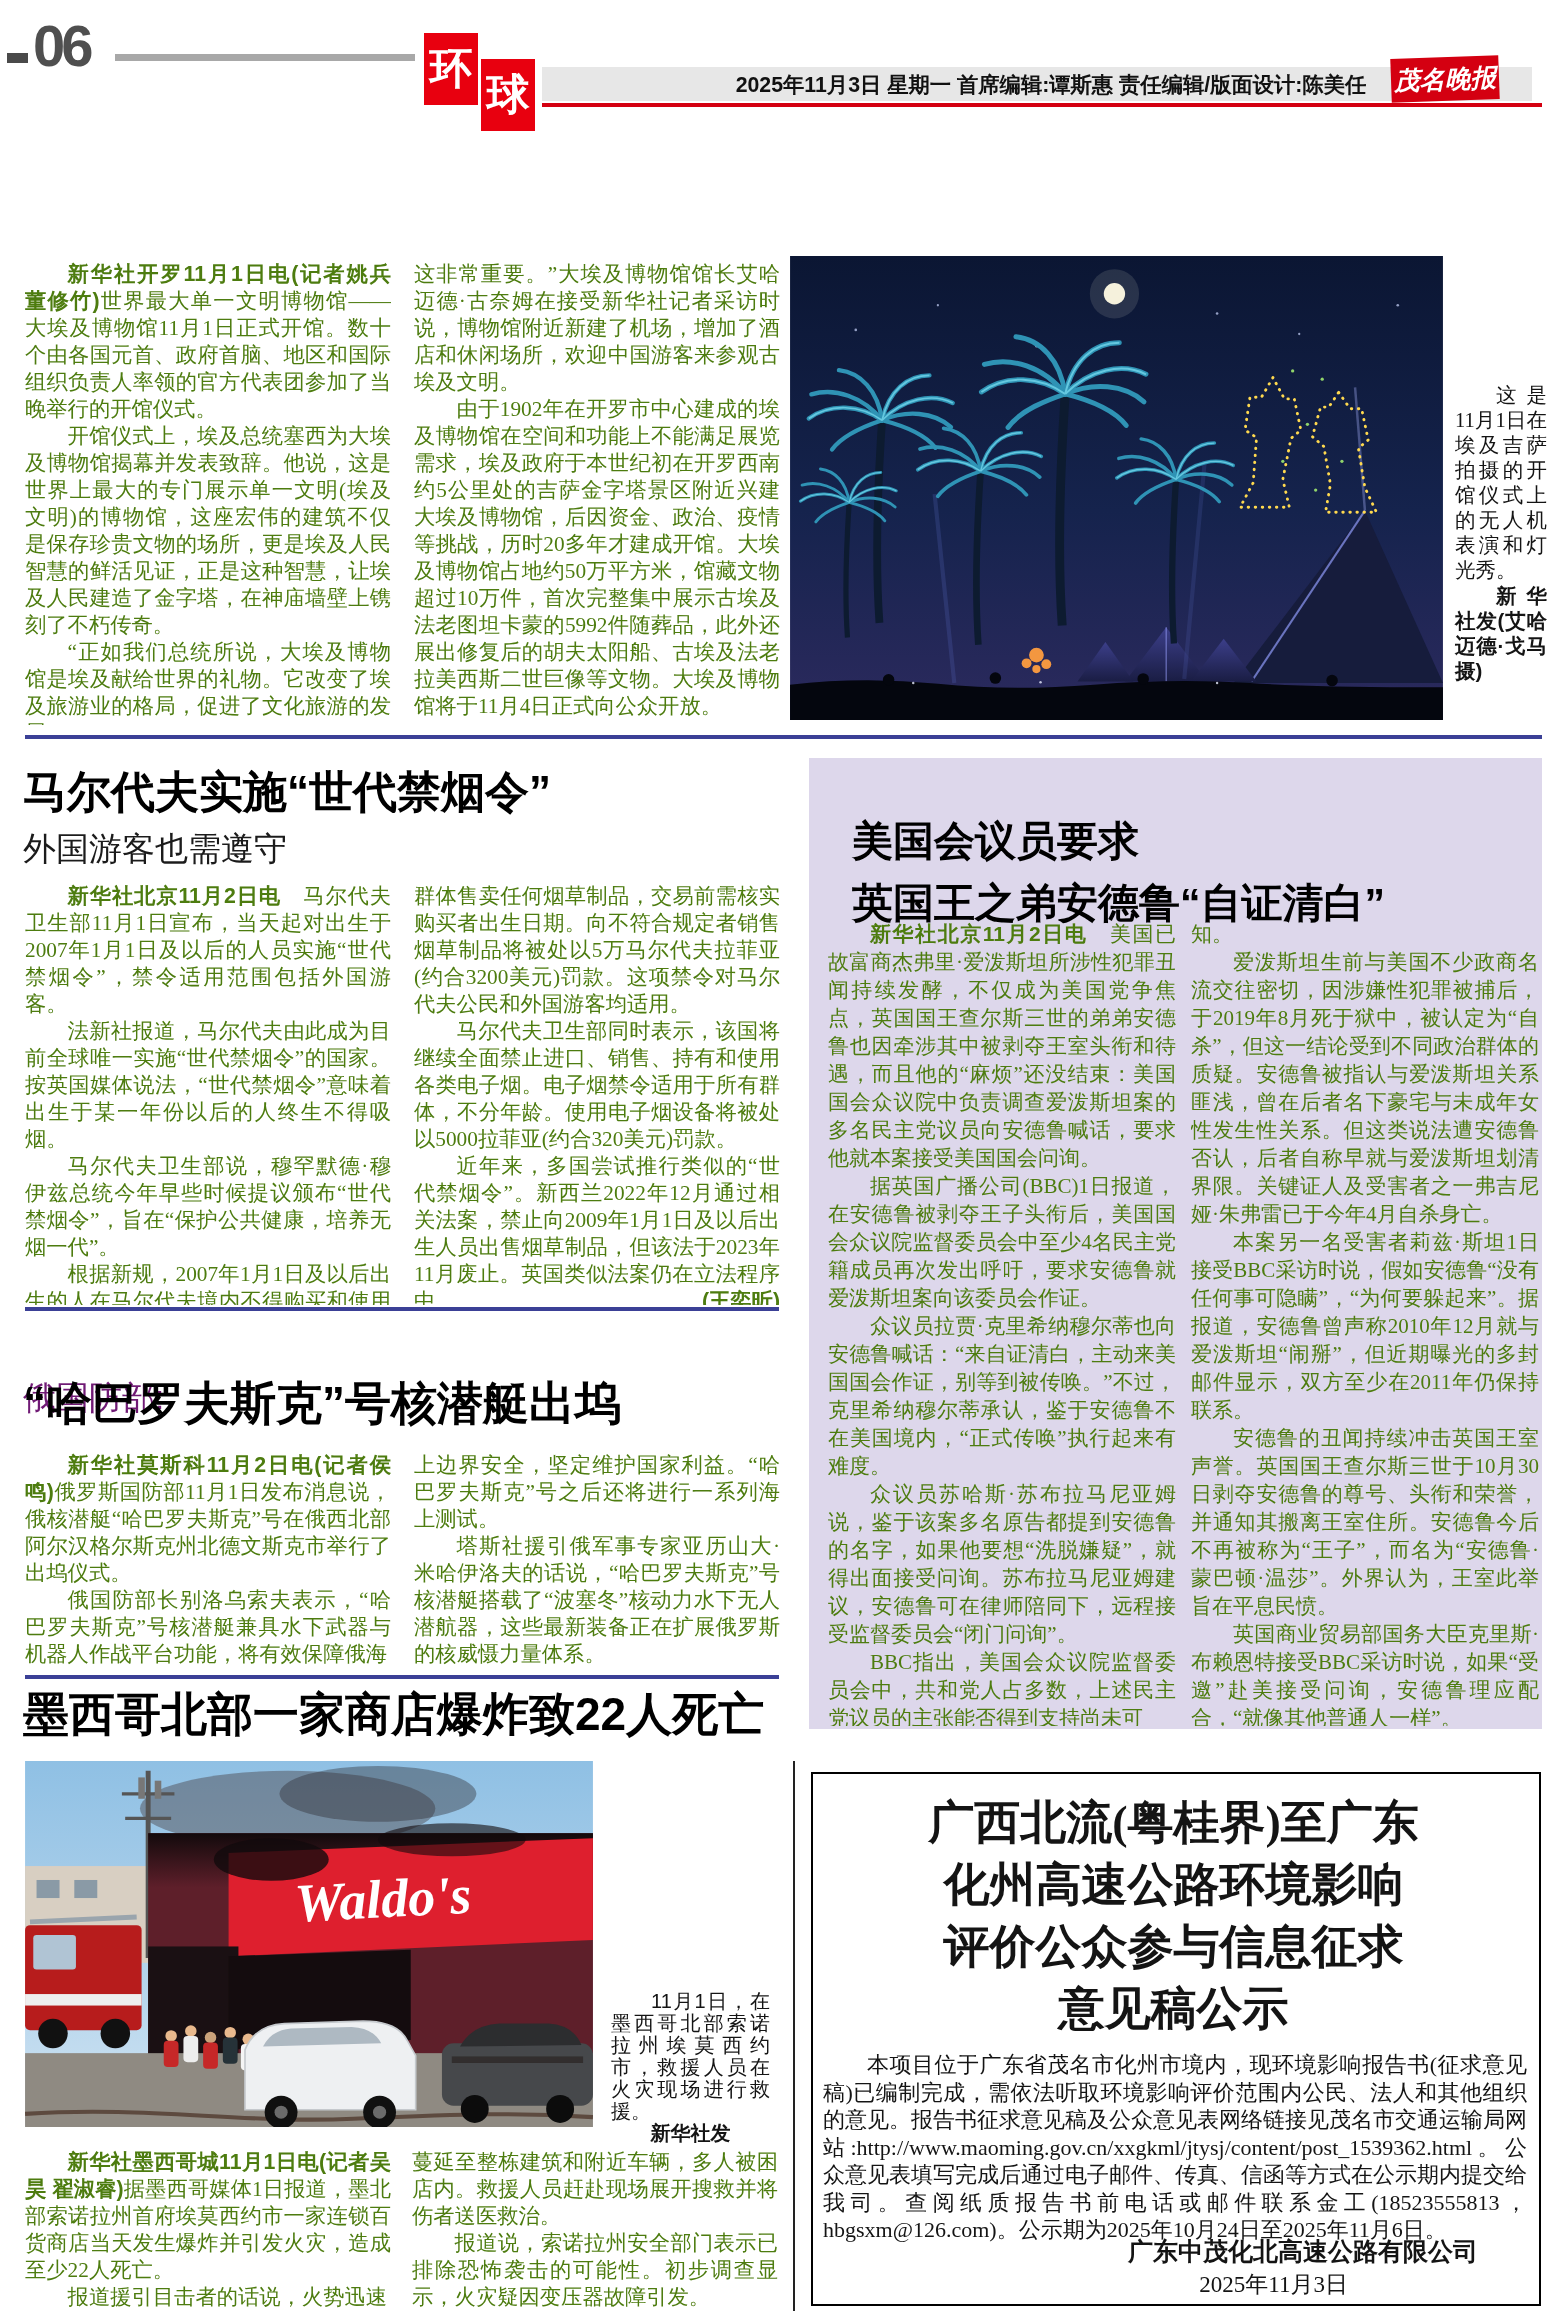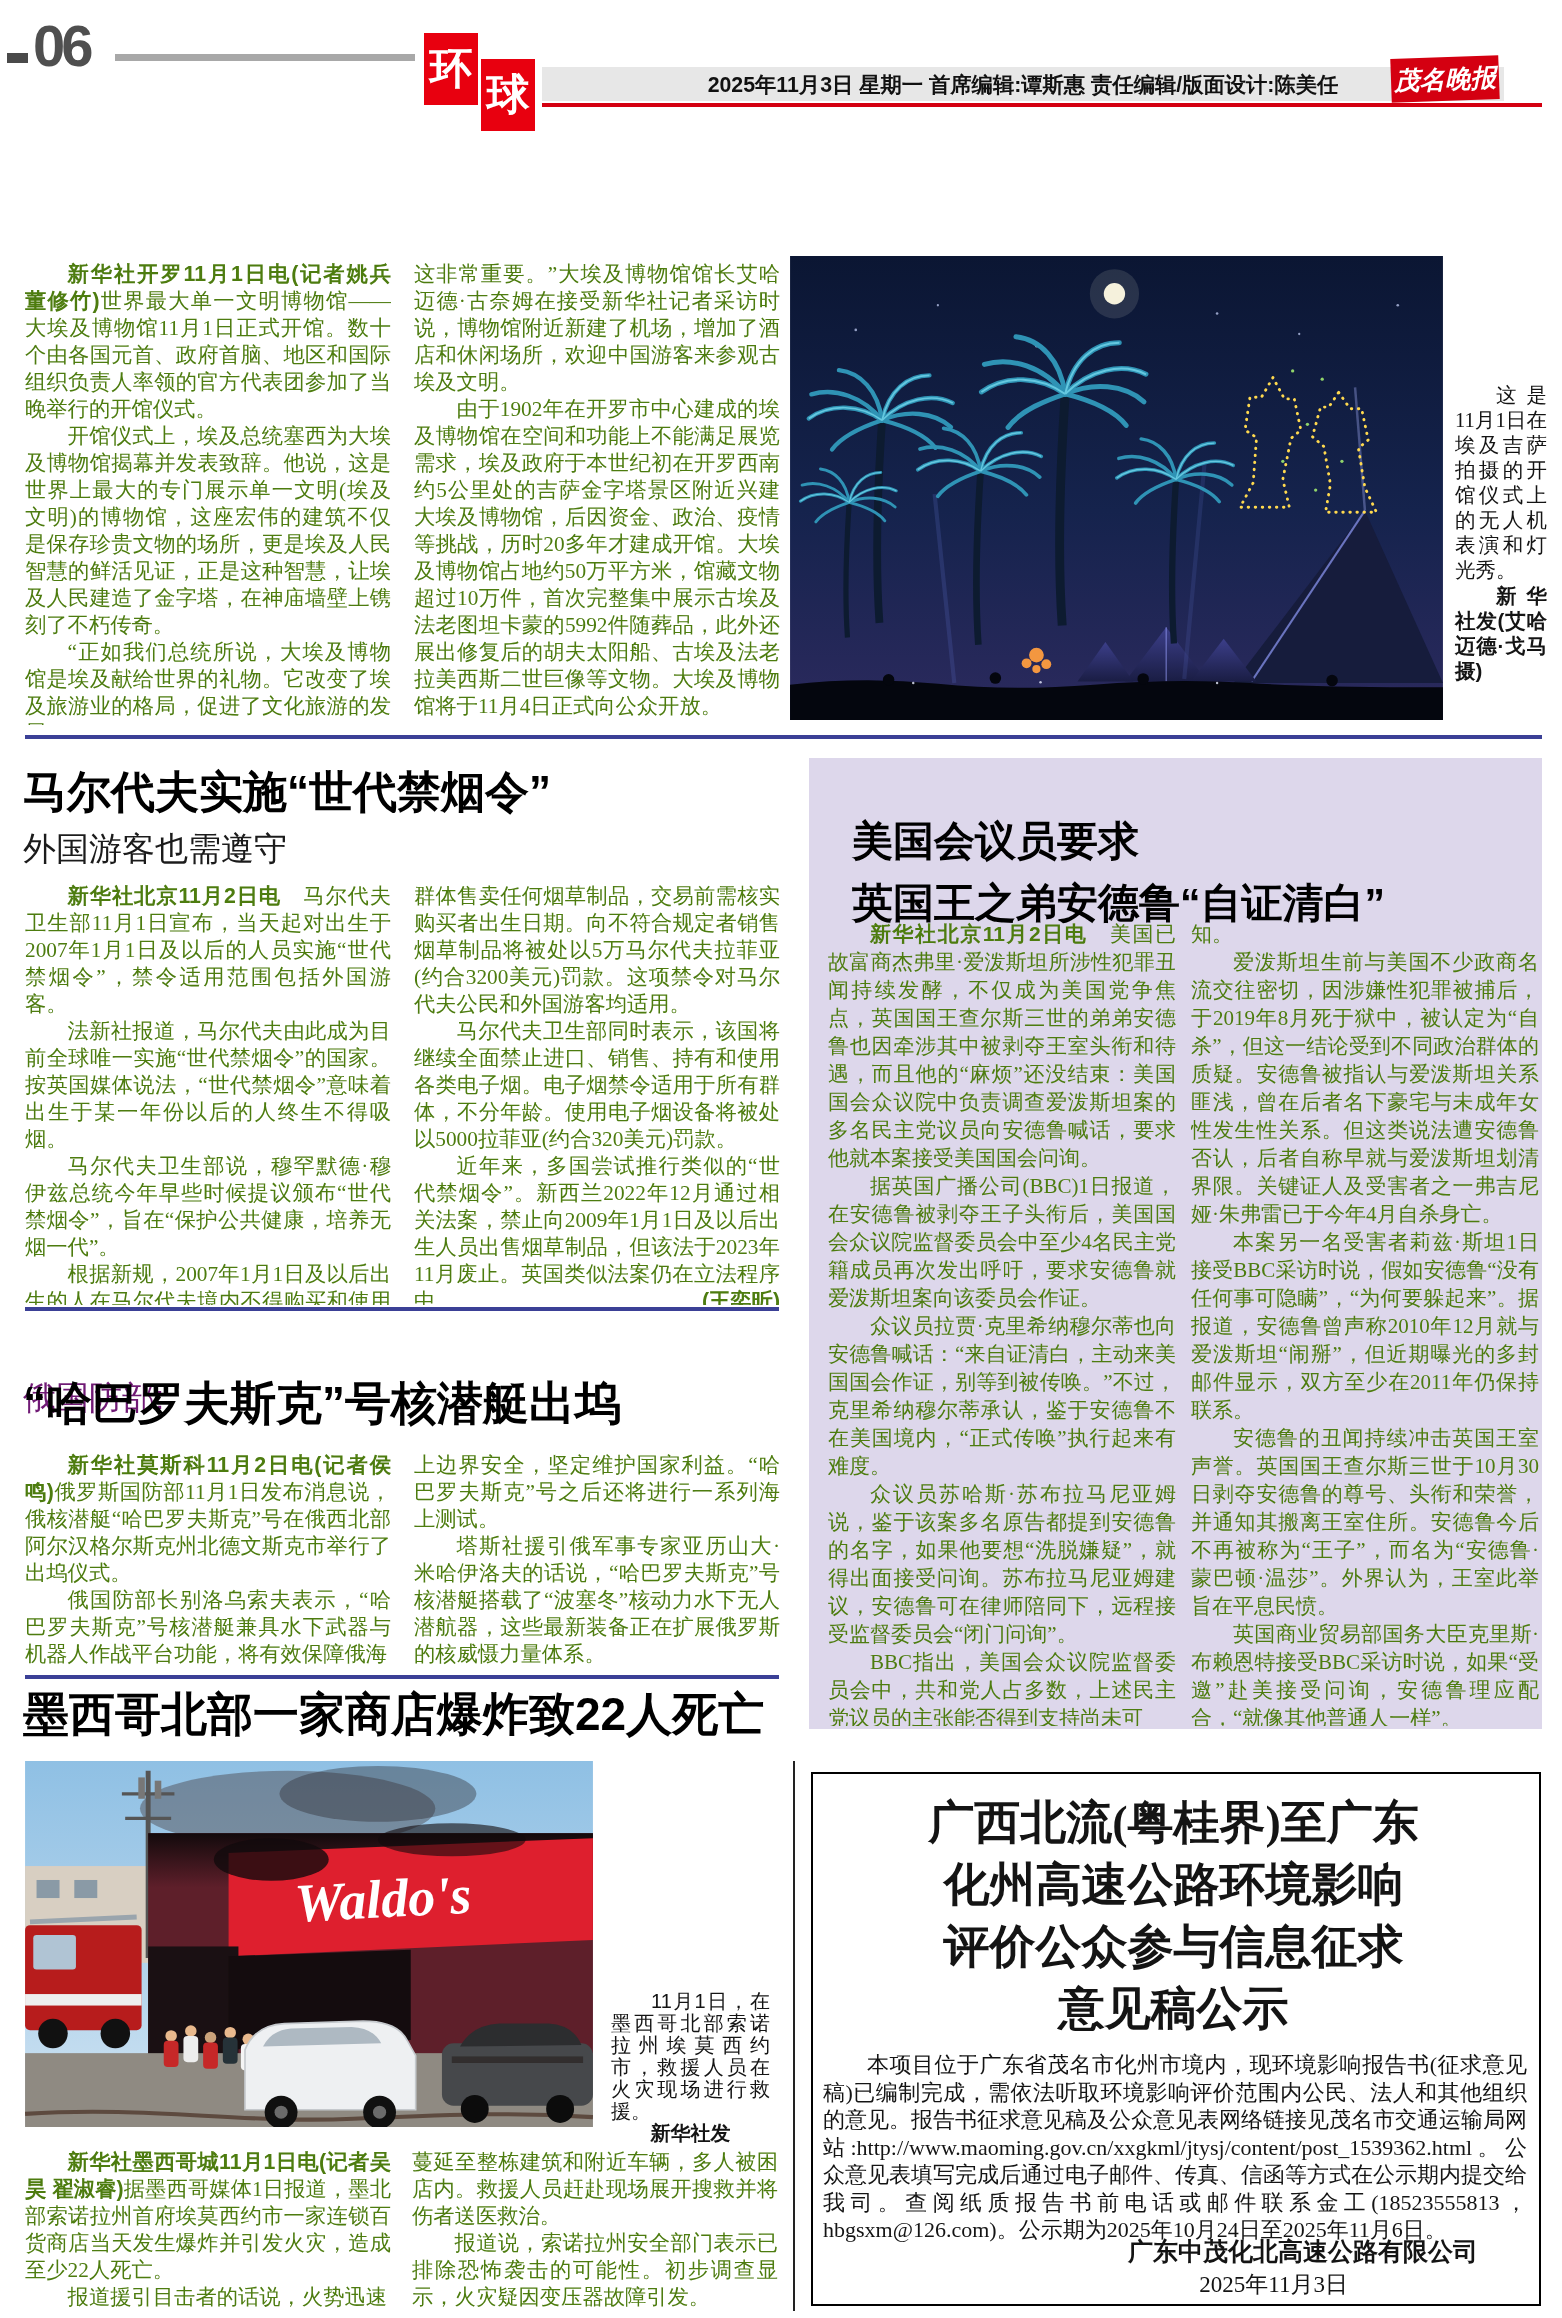--- a/index.html
+++ b/index.html
@@ -8,21 +8,21 @@
   .abs{position:absolute;}
   .sans{font-family:"Liberation Sans","DejaVu Sans",sans-serif;}
   
   .pagenum-dash{left:6.6px;top:53px;width:21.3px;height:10px;background:#4a4a4a;}
   .pagenum{left:33px;top:11.5px;font-size:58px;font-weight:700;color:#4f4f4f;letter-spacing:-4.1px;}
   .pagenum-line{left:115px;top:54px;width:300px;height:7.4px;background:#a8a8a8;}
   .badge{width:54px;height:72px;color:#fff;font-size:43px;font-weight:700;display:flex;align-items:center;justify-content:center;}
   .badge-huan{left:424px;top:33px;}
   .badge-qiu{left:481px;top:59px;}
   .datebar{left:542px;top:67px;width:962px;height:34px;background:#e7e7e7;display:flex;align-items:center;justify-content:center;
-           font-size:21.3px;font-weight:700;color:#111;}
+           font-size:21.3px;font-weight:700;color:#111;padding-left:28px;}
   .masthead{left:1391px;top:57px;width:108px;height:44px;display:flex;align-items:center;justify-content:center;
             color:#fff;font-style:italic;font-size:25.5px;font-weight:700;transform:rotate(-2deg);}
   .red-rule{left:542px;top:103px;width:1000px;height:4.1px;}
   
   .rule{height:4.1px;background:#3b4096;}
   .vrule{width:1.6px;background:#222;}
   
   .hl{font-family:"Liberation Sans","DejaVu Sans",sans-serif;font-weight:700;color:#000;line-height:1.08;}
   .egypt-hl{left:20px;top:133px;font-size:97px;font-weight:800;letter-spacing:0.8px;}
   .maldives-hl{left:23px;top:768px;font-size:44px;}

